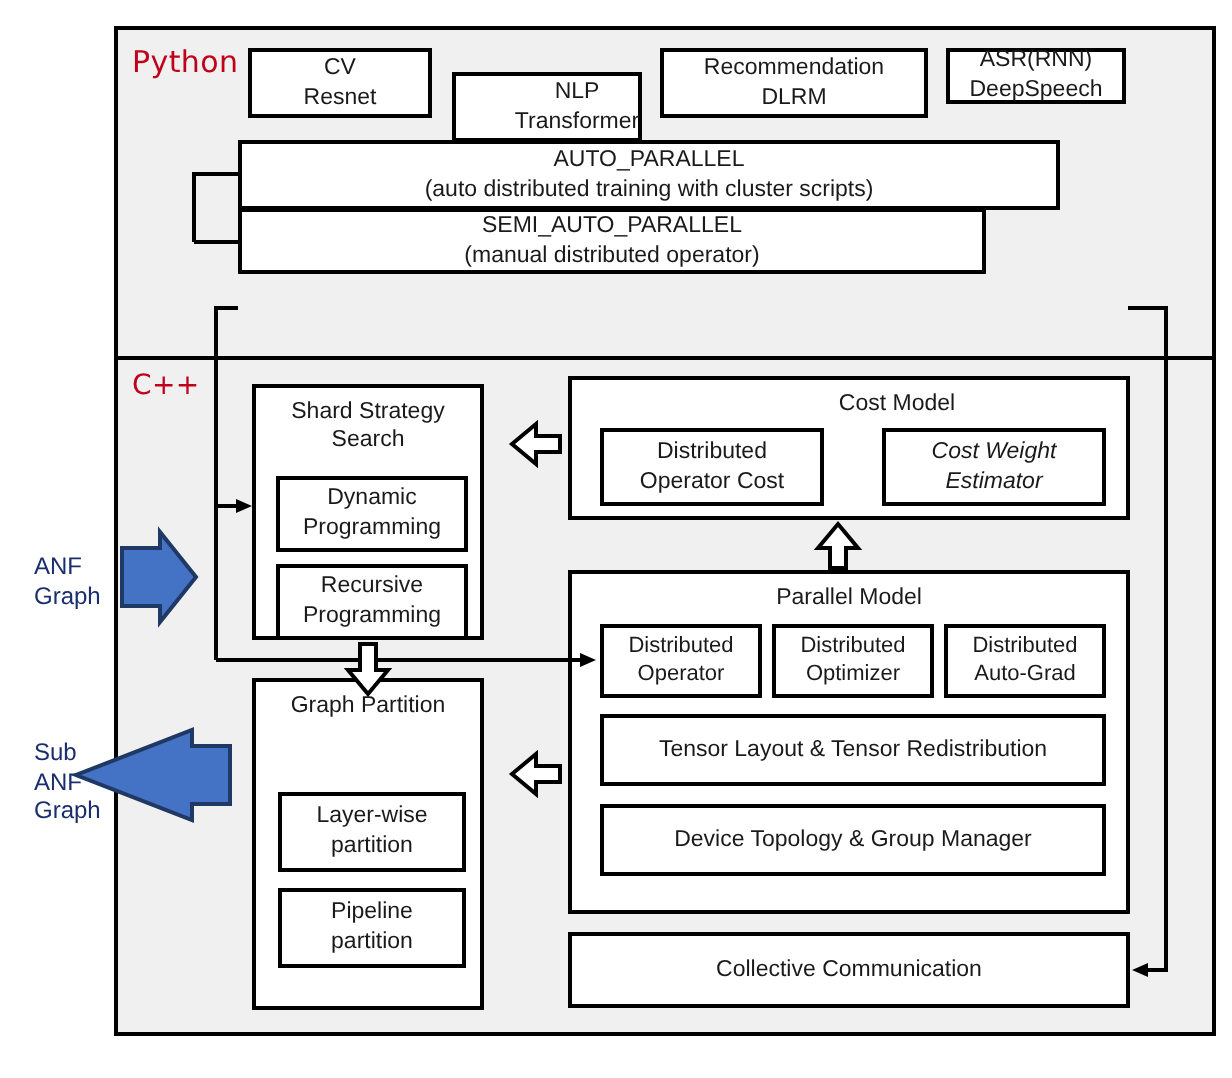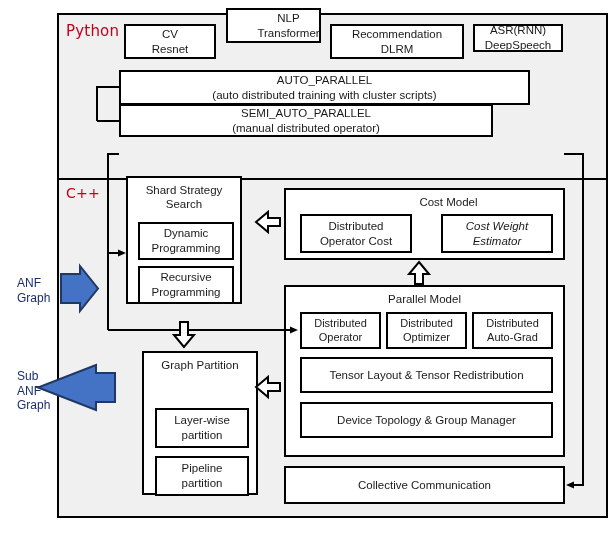--- a/index.html
+++ b/index.html
@@ -37,31 +37,31 @@
   }
   .box.group{
     display:block;padding-top:5px;
   }
   .group-title{
     display:block;text-align:center;font-size:11.5px;color:#1a1a1a;line-height:1.25;
   }
 
   
   #app-cv{left:124px;top:24px;width:92px;height:35px;}
-  #app-nlp{left:226px;top:8px;width:95px;height:35px;padding-left:30px;}
+  #app-nlp{left:226px;top:36px;width:95px;height:35px;padding-left:30px;}
   #app-rec{left:330px;top:24px;width:134px;height:35px;}
   #app-asr{left:473px;top:24px;width:90px;height:28px;}
 
   
   #mode-auto{left:119px;top:70px;width:411px;height:35px;}
   #mode-semi{left:119px;top:104px;width:374px;height:33px;}
   #mode-hybrid{left:119px;top:136px;width:445px;height:35px;}
 
   
-  #shard-group{left:126px;top:176px;width:116px;height:128px;}
+  #shard-group{left:126px;top:192px;width:116px;height:128px;}
   #shard-title{padding:0 4px;}
   #dp-box{position:absolute;left:10px;top:44px;width:96px;height:38px;
           background:#fff;border:2.2px solid #000;box-sizing:border-box;
           display:flex;align-items:center;justify-content:center;
           text-align:center;font-size:11.5px;line-height:1.28;color:#1a1a1a;}
   #rp-box{position:absolute;left:10px;top:88px;width:96px;height:38px;
           background:#fff;border:2.2px solid #000;box-sizing:border-box;
           display:flex;align-items:center;justify-content:center;
           text-align:center;font-size:11.5px;line-height:1.28;color:#1a1a1a;}
 
@@ -98,21 +98,21 @@
           text-align:center;font-size:11.5px;color:#1a1a1a;}
   #pm-device{position:absolute;left:14px;top:115px;width:253px;height:36px;
           background:#fff;border:2.2px solid #000;box-sizing:border-box;
           display:flex;align-items:center;justify-content:center;
           text-align:center;font-size:11.5px;color:#1a1a1a;}
 
   
   #cc-box{left:284px;top:466px;width:281px;height:38px;font-size:11.5px;}
 
   
-  #gp-group{left:126px;top:351px;width:116px;height:144px;margin-left:16px;}
+  #gp-group{left:126px;top:339px;width:116px;height:166px;}
   #gp-title{}
   #gp-layer{position:absolute;left:11px;top:55px;width:94px;height:40px;
           background:#fff;border:2.2px solid #000;box-sizing:border-box;
           display:flex;align-items:center;justify-content:center;
           text-align:center;font-size:11.5px;line-height:1.28;color:#1a1a1a;}
   #gp-pipe{position:absolute;left:11px;top:103px;width:94px;height:40px;
           background:#fff;border:2.2px solid #000;box-sizing:border-box;
           display:flex;align-items:center;justify-content:center;
           text-align:center;font-size:11.5px;line-height:1.28;color:#1a1a1a;}
 

